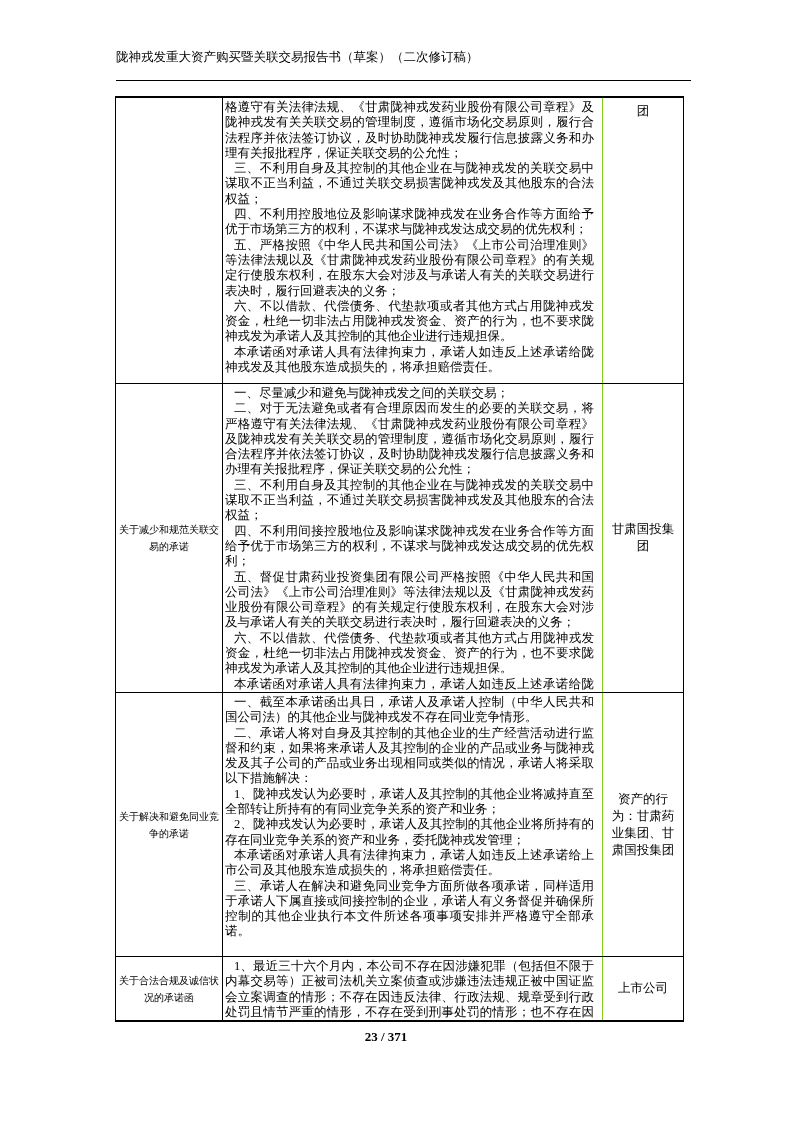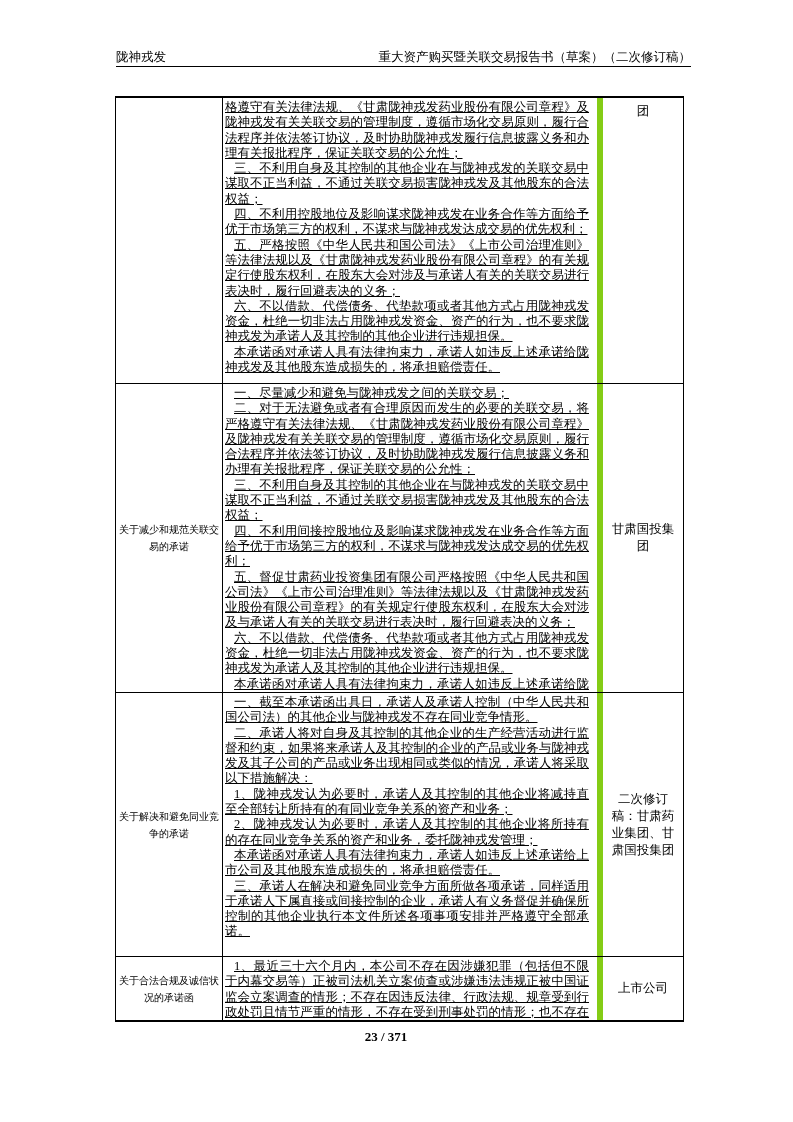--- a/index.html
+++ b/index.html
@@ -3,46 +3,45 @@
 <meta charset="utf-8">
 <style>
   * { margin:0; padding:0; box-sizing:border-box; }
   html,body { background:#ffffff; }
   body {
     width:793px; height:1122px; position:relative; overflow:hidden;
     color:#000; font-family:"Liberation Serif","DejaVu Serif",serif;
   }
   .page-header {
     position:absolute; left:116px; top:50px; width:575px;
-    display:flex; justify-content:space-between; align-items:flex-end;
-    border-bottom:1px solid #000; padding-bottom:2px;
+    display:flex; align-items:flex-end;
+    border-bottom:1px solid #000; padding-bottom:16px;
     font-size:12.5px; line-height:14px; white-space:nowrap;
   }
   .doc-table {
     position:absolute; left:115px; top:96px; width:569px;
     border-left:1px solid #000; border-right:1px solid #000;
     border-top:2.5px solid #000; border-bottom:2.5px solid #000;
   }
   .t-row { display:flex; overflow:hidden; }
   .t-row + .t-row { border-top:1px solid #000; }
   .r1 { height:285px; }
   .r2 { height:309px; }
   .r3 { height:264px; }
   .r4 { height:64px; }
   .cell-label {
     width:107px; flex:0 0 107px; border-right:1px solid #000;
     display:flex; align-items:center; justify-content:center;
     text-align:center; font-size:10px; line-height:17px; padding:2px 1px;
     overflow:hidden;
   }
   .cell-content {
-    width:380px; flex:0 0 380px; border-right:6px solid #84cc16;
+    width:380px; flex:0 0 380px; border-right:1px solid #84cc16;
     padding:2px 8px 0 2px; font-size:12.5px; line-height:15.3px;
     overflow:hidden;
-    text-decoration:underline;
   }
   .cell-party {
     flex:1 1 auto;
     display:flex; align-items:center; justify-content:center;
     text-align:center; font-size:12.5px; line-height:17px; padding:2px 7px;
     overflow:hidden;
   }
   .r1 .cell-party { align-items:flex-start; padding-top:5px; }
   .para { text-align:justify; text-justify:inter-ideograph; word-break:normal; }
   .para.indent { text-indent:9px; }
@@ -91,21 +90,21 @@
   <div class="t-row r3">
     <div class="cell-label">关于解决和避免同业竞争的承诺</div>
     <div class="cell-content">
         <p class="para indent">一、截至本承诺函出具日，承诺人及承诺人控制（中华人民共和国公司法）的其他企业与陇神戎发不存在同业竞争情形。</p>
         <p class="para indent">二、承诺人将对自身及其控制的其他企业的生产经营活动进行监督和约束，如果将来承诺人及其控制的企业的产品或业务与陇神戎发及其子公司的产品或业务出现相同或类似的情况，承诺人将采取以下措施解决：</p>
         <p class="para indent">1、陇神戎发认为必要时，承诺人及其控制的其他企业将减持直至全部转让所持有的有同业竞争关系的资产和业务；</p>
         <p class="para indent">2、陇神戎发认为必要时，承诺人及其控制的其他企业将所持有的存在同业竞争关系的资产和业务，委托陇神戎发管理；</p>
         <p class="para indent">本承诺函对承诺人具有法律拘束力，承诺人如违反上述承诺给上市公司及其他股东造成损失的，将承担赔偿责任。</p>
         <p class="para indent">三、承诺人在解决和避免同业竞争方面所做各项承诺，同样适用于承诺人下属直接或间接控制的企业，承诺人有义务督促并确保所控制的其他企业执行本文件所述各项事项安排并严格遵守全部承诺。</p>
       </div>
-    <div class="cell-party">二次修订稿：甘肃药业集团、甘肃国投集团</div>
+    <div class="cell-party">资产的行为：甘肃药业集团、甘肃国投集团</div>
   </div>
 
   <div class="t-row r4">
     <div class="cell-label">关于合法合规及诚信状况的承诺函</div>
     <div class="cell-content">
         <p class="para indent">1、最近三十六个月内，本公司不存在因涉嫌犯罪（包括但不限于内幕交易等）正被司法机关立案侦查或涉嫌违法违规正被中国证监会立案调查的情形；不存在因违反法律、行政法规、规章受到行政处罚且情节严重的情形，不存在受到刑事处罚的情形；也不存在因违反证</p>
       </div>
     <div class="cell-party">上市公司</div>
   </div>
 

